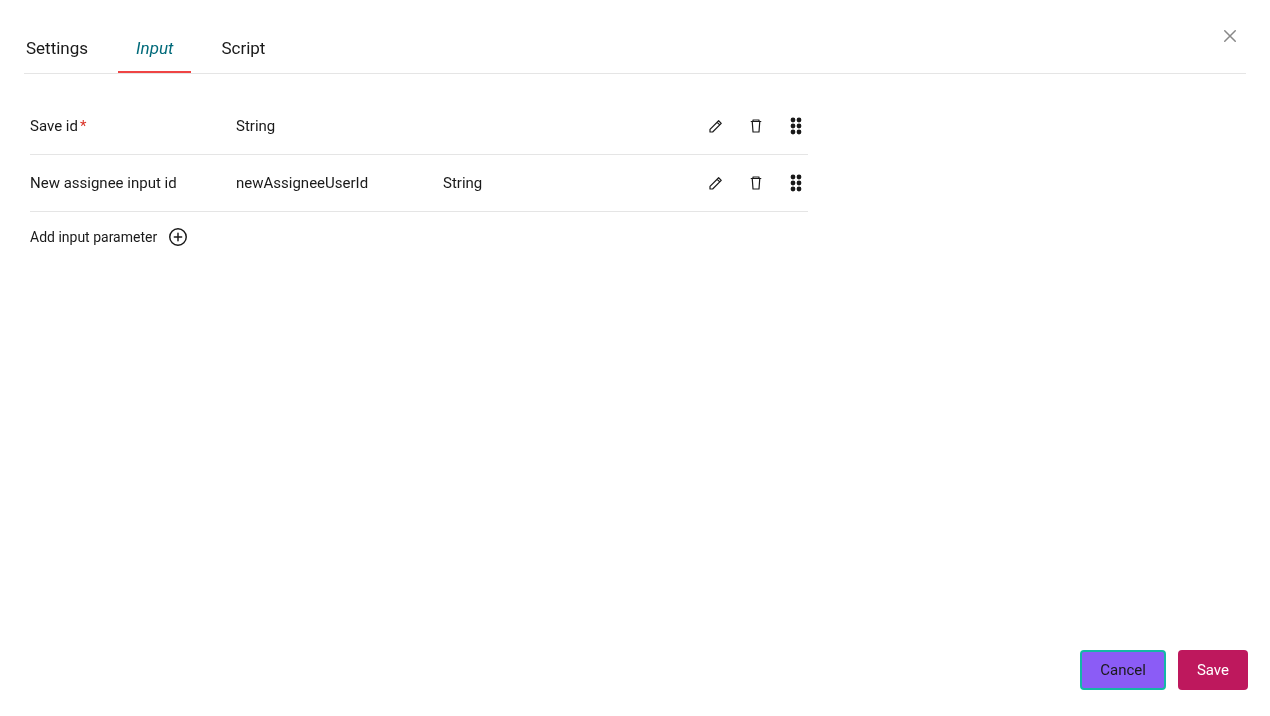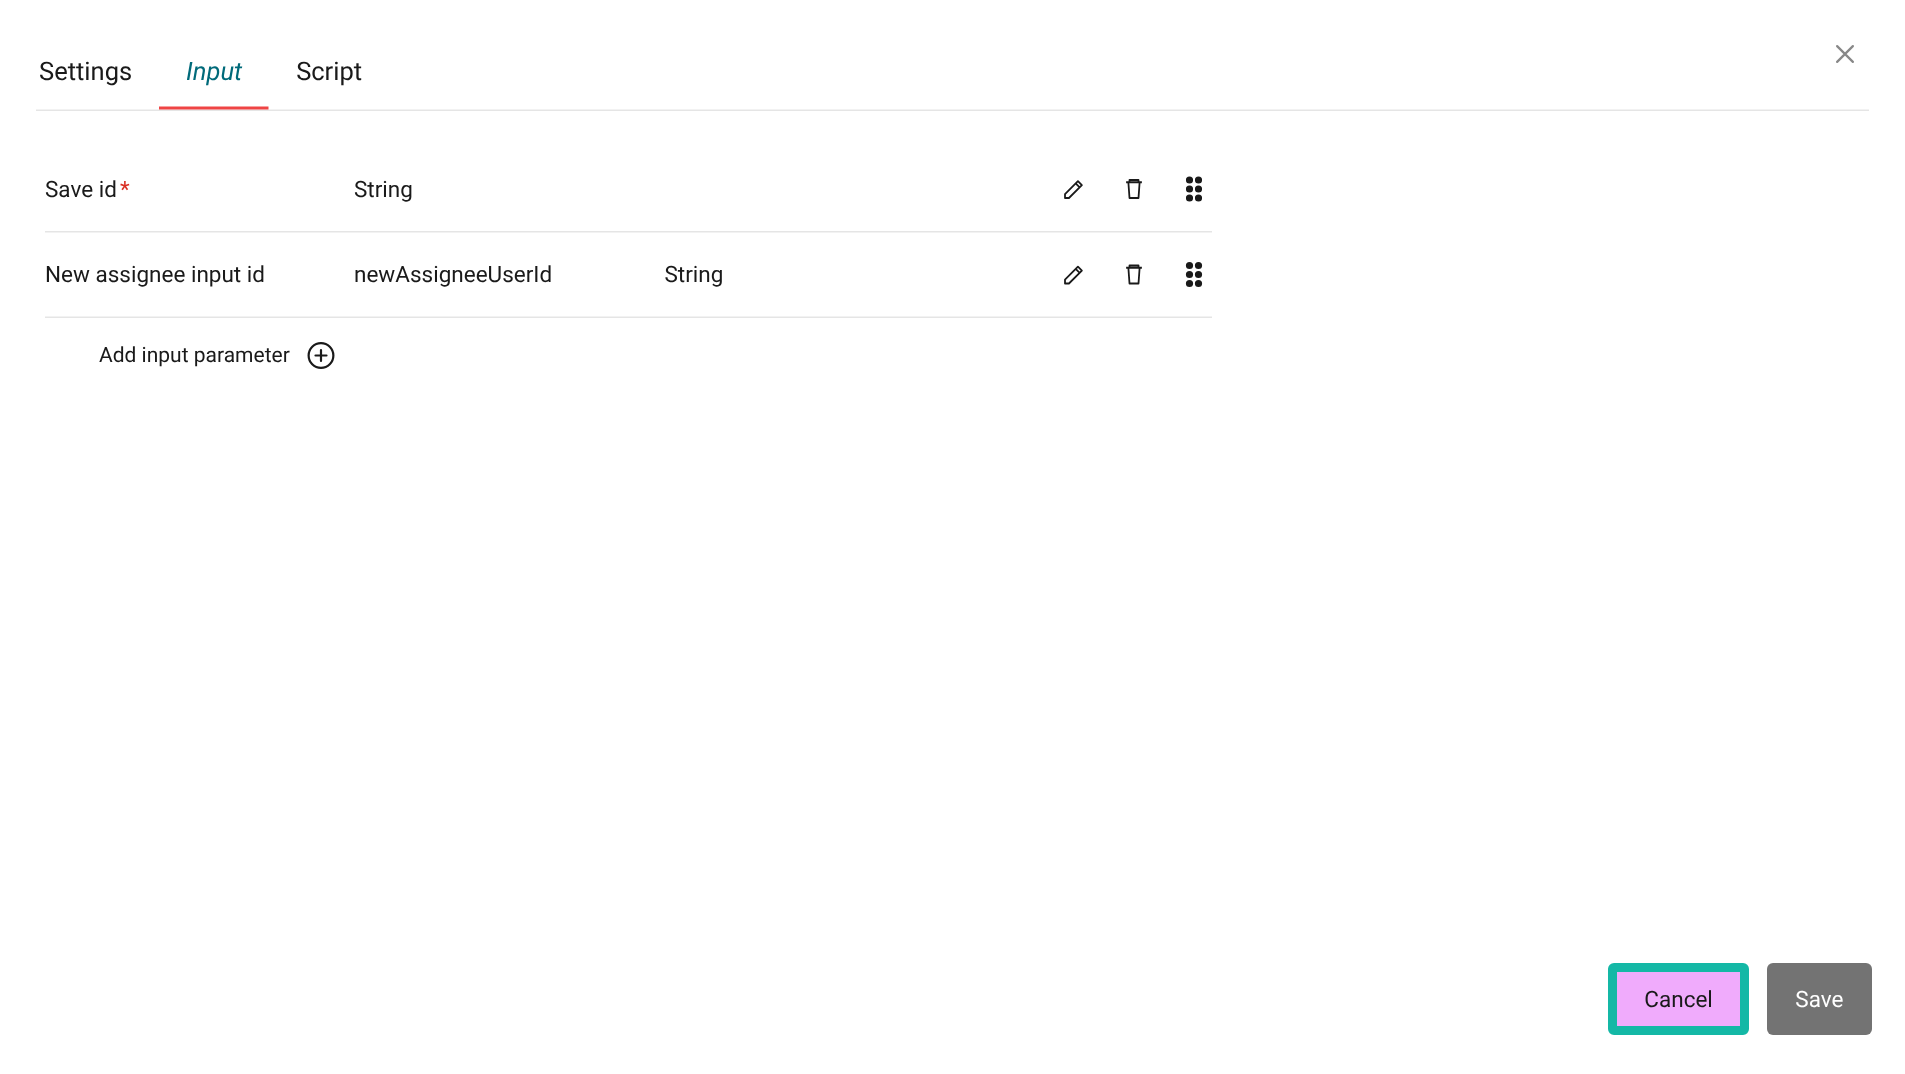--- a/index.html
+++ b/index.html
@@ -30,21 +30,21 @@
     .close-btn svg {
       width: 18px;
       height: 18px;
       stroke: #888;
       stroke-width: 2;
     }
     .tabs {
       display: flex;
       padding: 30px 0 0 24px;
       border-bottom: 1px solid #e5e5e5;
-      gap: 0;
+      gap: 12px;
       width: calc(100% - 48px);
       margin-left: 24px;
       padding-left: 0;
       text-align: right;
     }
     .tab {
       padding: 8px 18px 12px 18px;
       font-size: 17px;
       color: #1a1a1a;
       cursor: pointer;
@@ -125,21 +125,20 @@
       fill: #1a1a1a;
     }
     .add-row {
       display: flex;
       align-items: center;
       gap: 10px;
       padding: 14px 0;
       cursor: pointer;
       font-size: 14px;
       color: #1a1a1a;
-      margin-left: 36px;
     }
     .add-icon {
       width: 22px;
       height: 22px;
       display: flex;
       align-items: center;
       justify-content: center;
     }
     .add-icon svg {
       width: 22px;
@@ -157,26 +156,26 @@
     }
     .btn {
       padding: 9px 18px;
       font-size: 15px;
       border-radius: 4px;
       cursor: pointer;
       border: 1px solid transparent;
       font-family: inherit;
     }
     .btn-cancel {
-      background: #f0abfc;
-      color: #1a1a1a;
-      border: 6px solid #14b8a6;
+      background: #8b5cf6;
+      color: #1a1a1a;
+      border: 2px solid #14b8a6;
     }
     .btn-save {
-      background: #737373;
+      background: #be185d;
       color: #ffffff;
     }
   </style>
 </head>
 <body>
 
 <div class="close-btn">
   <svg viewBox="0 0 24 24" fill="none">
     <path d="M5 5 L19 19 M19 5 L5 19" stroke-linecap="round"></path>
   </svg>

